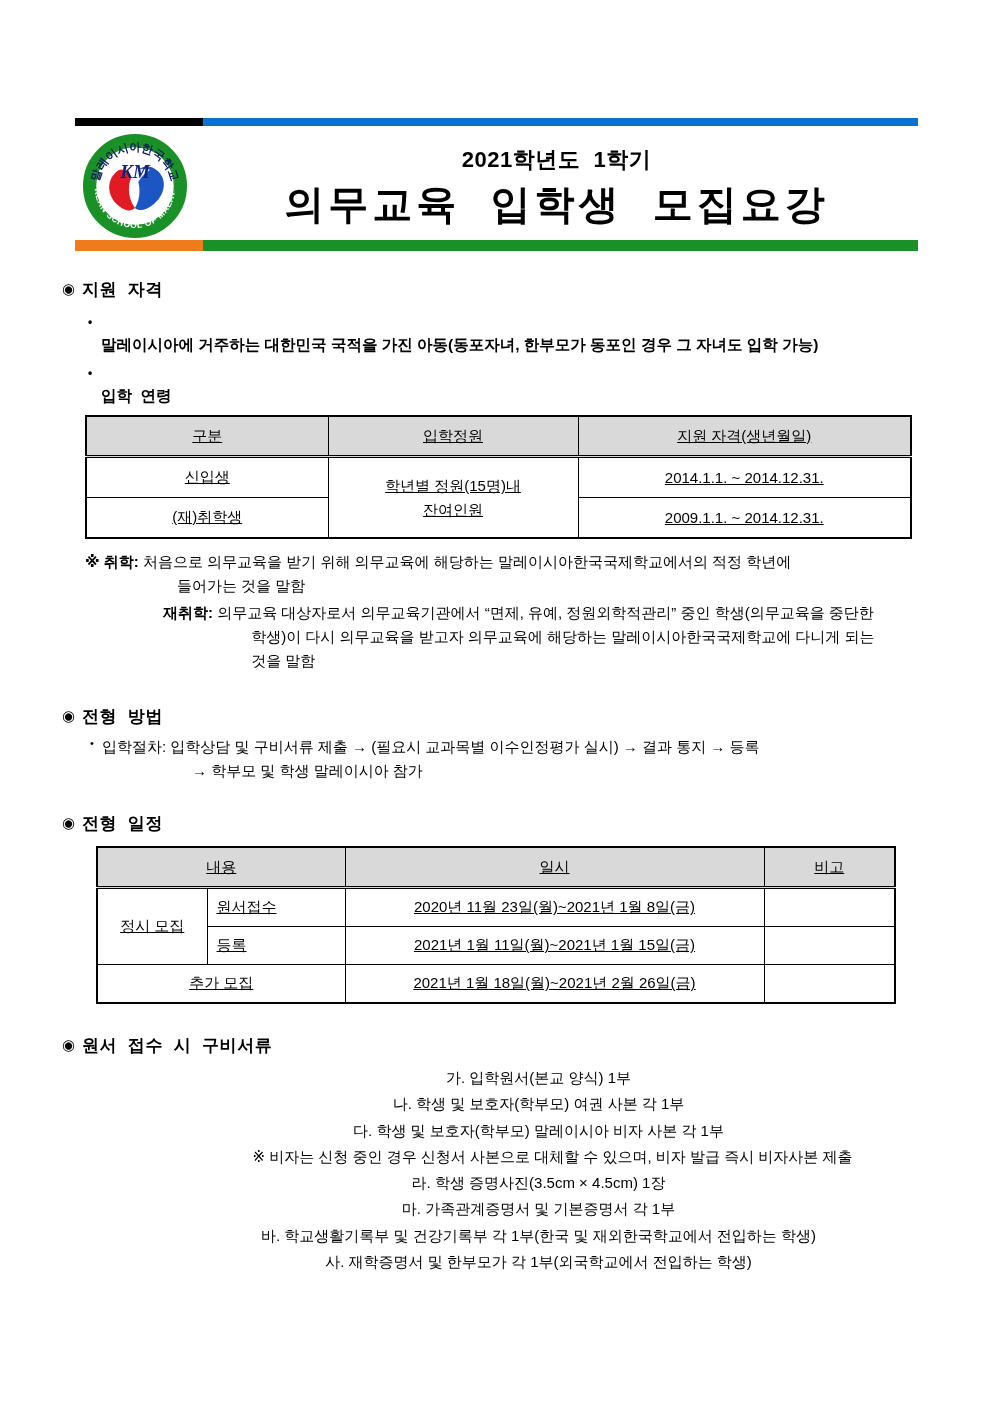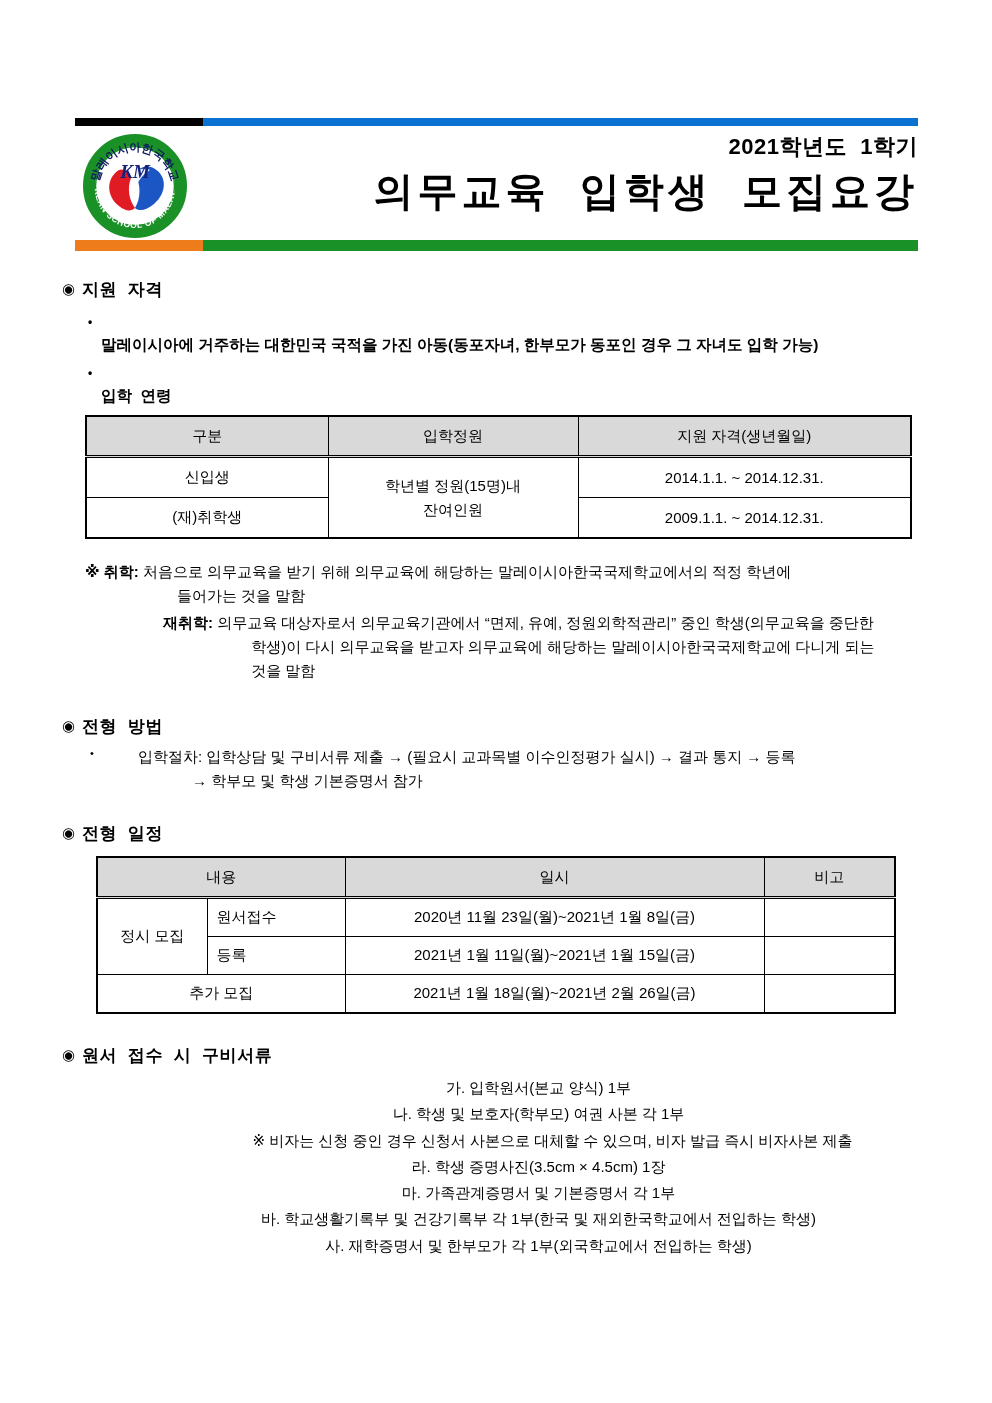--- a/index.html
+++ b/index.html
@@ -55,23 +55,23 @@
     left: 6px;
     top: 8px;
     width: 108px;
     height: 104px;
   }
   .logo svg { display: block; width: 108px; height: 104px; }
 
   .title-block {
     position: absolute;
     left: 120px;
-    top: 7px;
+    top: 20px;
     width: 723px;
-    text-align: right;
+    text-align: center;
   }
   .title-sub {
     font-size: 22px;
     font-weight: bold;
     letter-spacing: 0.5px;
     line-height: 1.25;
     white-space: pre;
   }
   .title-main {
     font-size: 40px;
@@ -124,21 +124,21 @@
   .bullet-text { white-space: pre; margin-top: 20px; }
 
   .plain-row {
     display: flex;
     align-items: flex-start;
     margin-left: 90px;
     font-size: 15px;
     line-height: 1.55;
   }
   .plain-row .bullet-dot { flex: 0 0 12px; font-size: 11px; }
-  .plain-text { white-space: pre; margin-left: 36px; }
+  .plain-text { white-space: pre; }
 
   .indent-line {
     font-size: 15px;
     line-height: 1.55;
     white-space: pre;
   }
 
   
   table {
     border-collapse: collapse;
@@ -152,20 +152,21 @@
     text-align: center;
     vertical-align: middle;
     background: #ffffff;
   }
   table th {
     background: #d9d9d9;
     border-bottom: 3px double #000000;
   }
   .tbl-outer {
     border: 2px solid #000000;
+    text-decoration: underline;
   }
 
   
   .table-age {
     position: relative;
     margin-left: 85px;
     width: 825px;
     margin-top: 8px;
   }
   .table-age table { width: 825px; }
@@ -179,21 +180,21 @@
     width: 798px;
     margin-top: 10px;
   }
   .table-sched table { width: 798px; }
   .table-sched th { height: 30px; }
   .table-sched td { height: 29px; }
   .td-left { text-align: left; padding-left: 9px; }
 
   
   .note-block {
-    margin-top: 21px;
+    margin-top: 11px;
     margin-left: 85px;
     width: 850px;
     font-size: 15px;
     line-height: 1.62;
   }
   .note-item {
     display: flex;
     align-items: flex-start;
     margin-bottom: 1px;
   }
@@ -357,21 +358,21 @@
         <span class="h1-marker">◉</span>
         <span class="h1-text">전형  방법</span>
       </div>
 
       <div style="height:6px"></div>
 
       <div class="plain-row">
         <span class="bullet-dot">•</span>
         <span class="plain-text">입학절차: 입학상담 및 구비서류 제출 → (필요시 교과목별 이수인정평가 실시) → 결과 통지 → 등록</span>
       </div>
-      <div class="indent-line" style="margin-left:192px">→ 학부모 및 학생 기본증명서 참가</div>
+      <div class="indent-line" style="margin-left:192px">→ 학부모 및 학생 말레이시아 참가</div>
     </div>
 
     <div class="gap-lg"></div>
 
     <div class="section">
       <div class="h1-row">
         <span class="h1-marker">◉</span>
         <span class="h1-text">전형  일정</span>
       </div>
 
@@ -416,20 +417,21 @@
 
     <div class="section">
       <div class="h1-row">
         <span class="h1-marker">◉</span>
         <span class="h1-text">원서  접수  시  구비서류</span>
       </div>
 
       <div class="docs-list">
         <div class="doc-item">가. 입학원서(본교 양식) 1부</div>
         <div class="doc-item">나. 학생 및 보호자(학부모) 여권 사본 각 1부</div>
+        <div class="doc-item">다. 학생 및 보호자(학부모) 말레이시아 비자 사본 각 1부</div>
         <div class="doc-sub">※ 비자는 신청 중인 경우 신청서 사본으로 대체할 수 있으며, 비자 발급 즉시 비자사본 제출</div>
         <div class="doc-item">라. 학생 증명사진(3.5cm × 4.5cm) 1장</div>
         <div class="doc-item">마. 가족관계증명서 및 기본증명서 각 1부</div>
         <div class="doc-item">바. 학교생활기록부 및 건강기록부 각 1부(한국 및 재외한국학교에서 전입하는 학생)</div>
         <div class="doc-item">사. 재학증명서 및 한부모가 각 1부(외국학교에서 전입하는 학생)</div>
       </div>
     </div>
 
   </div>
 </div>

